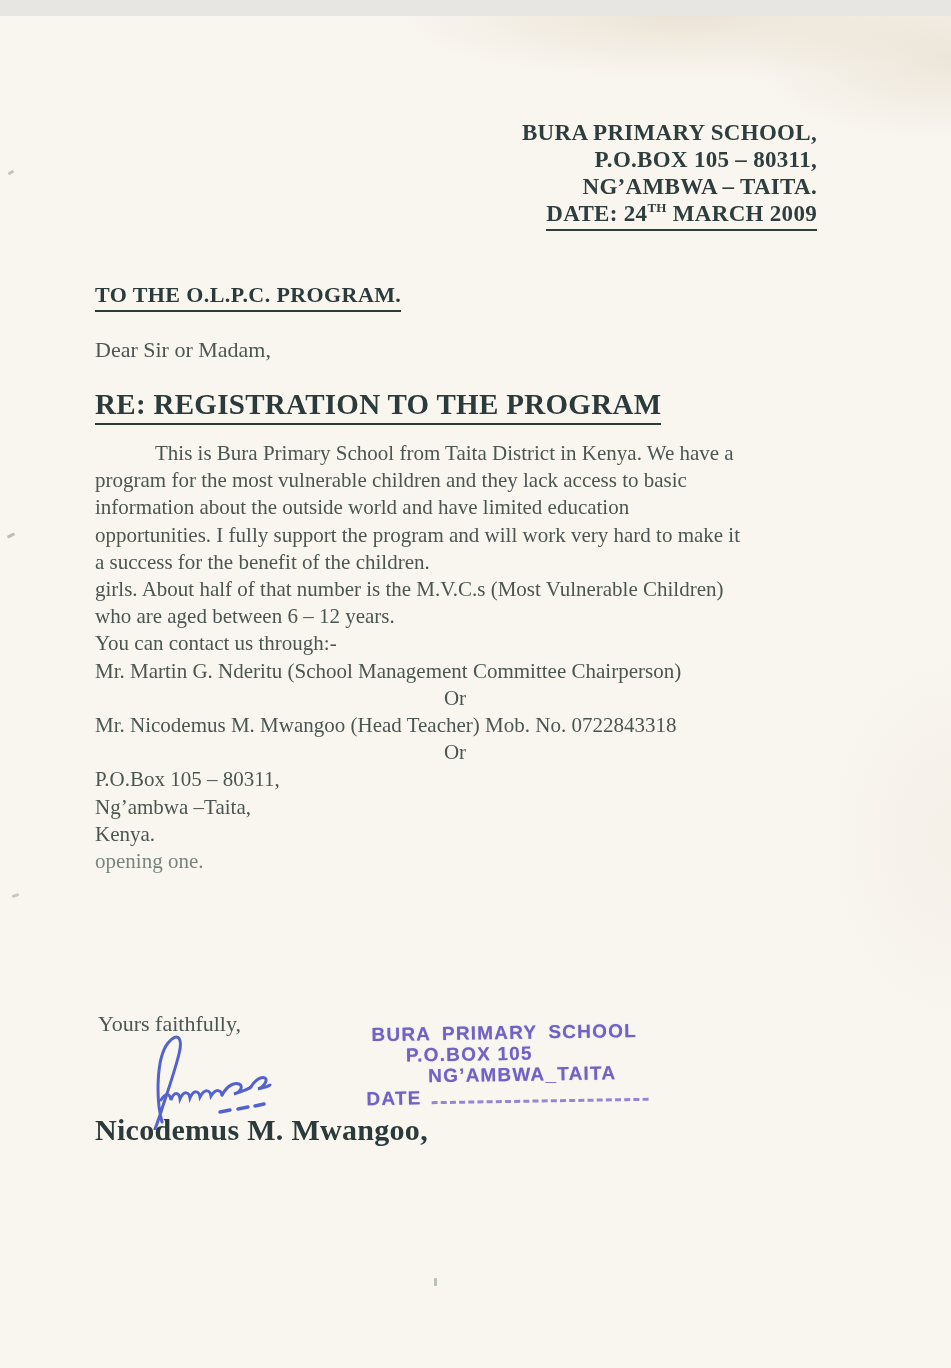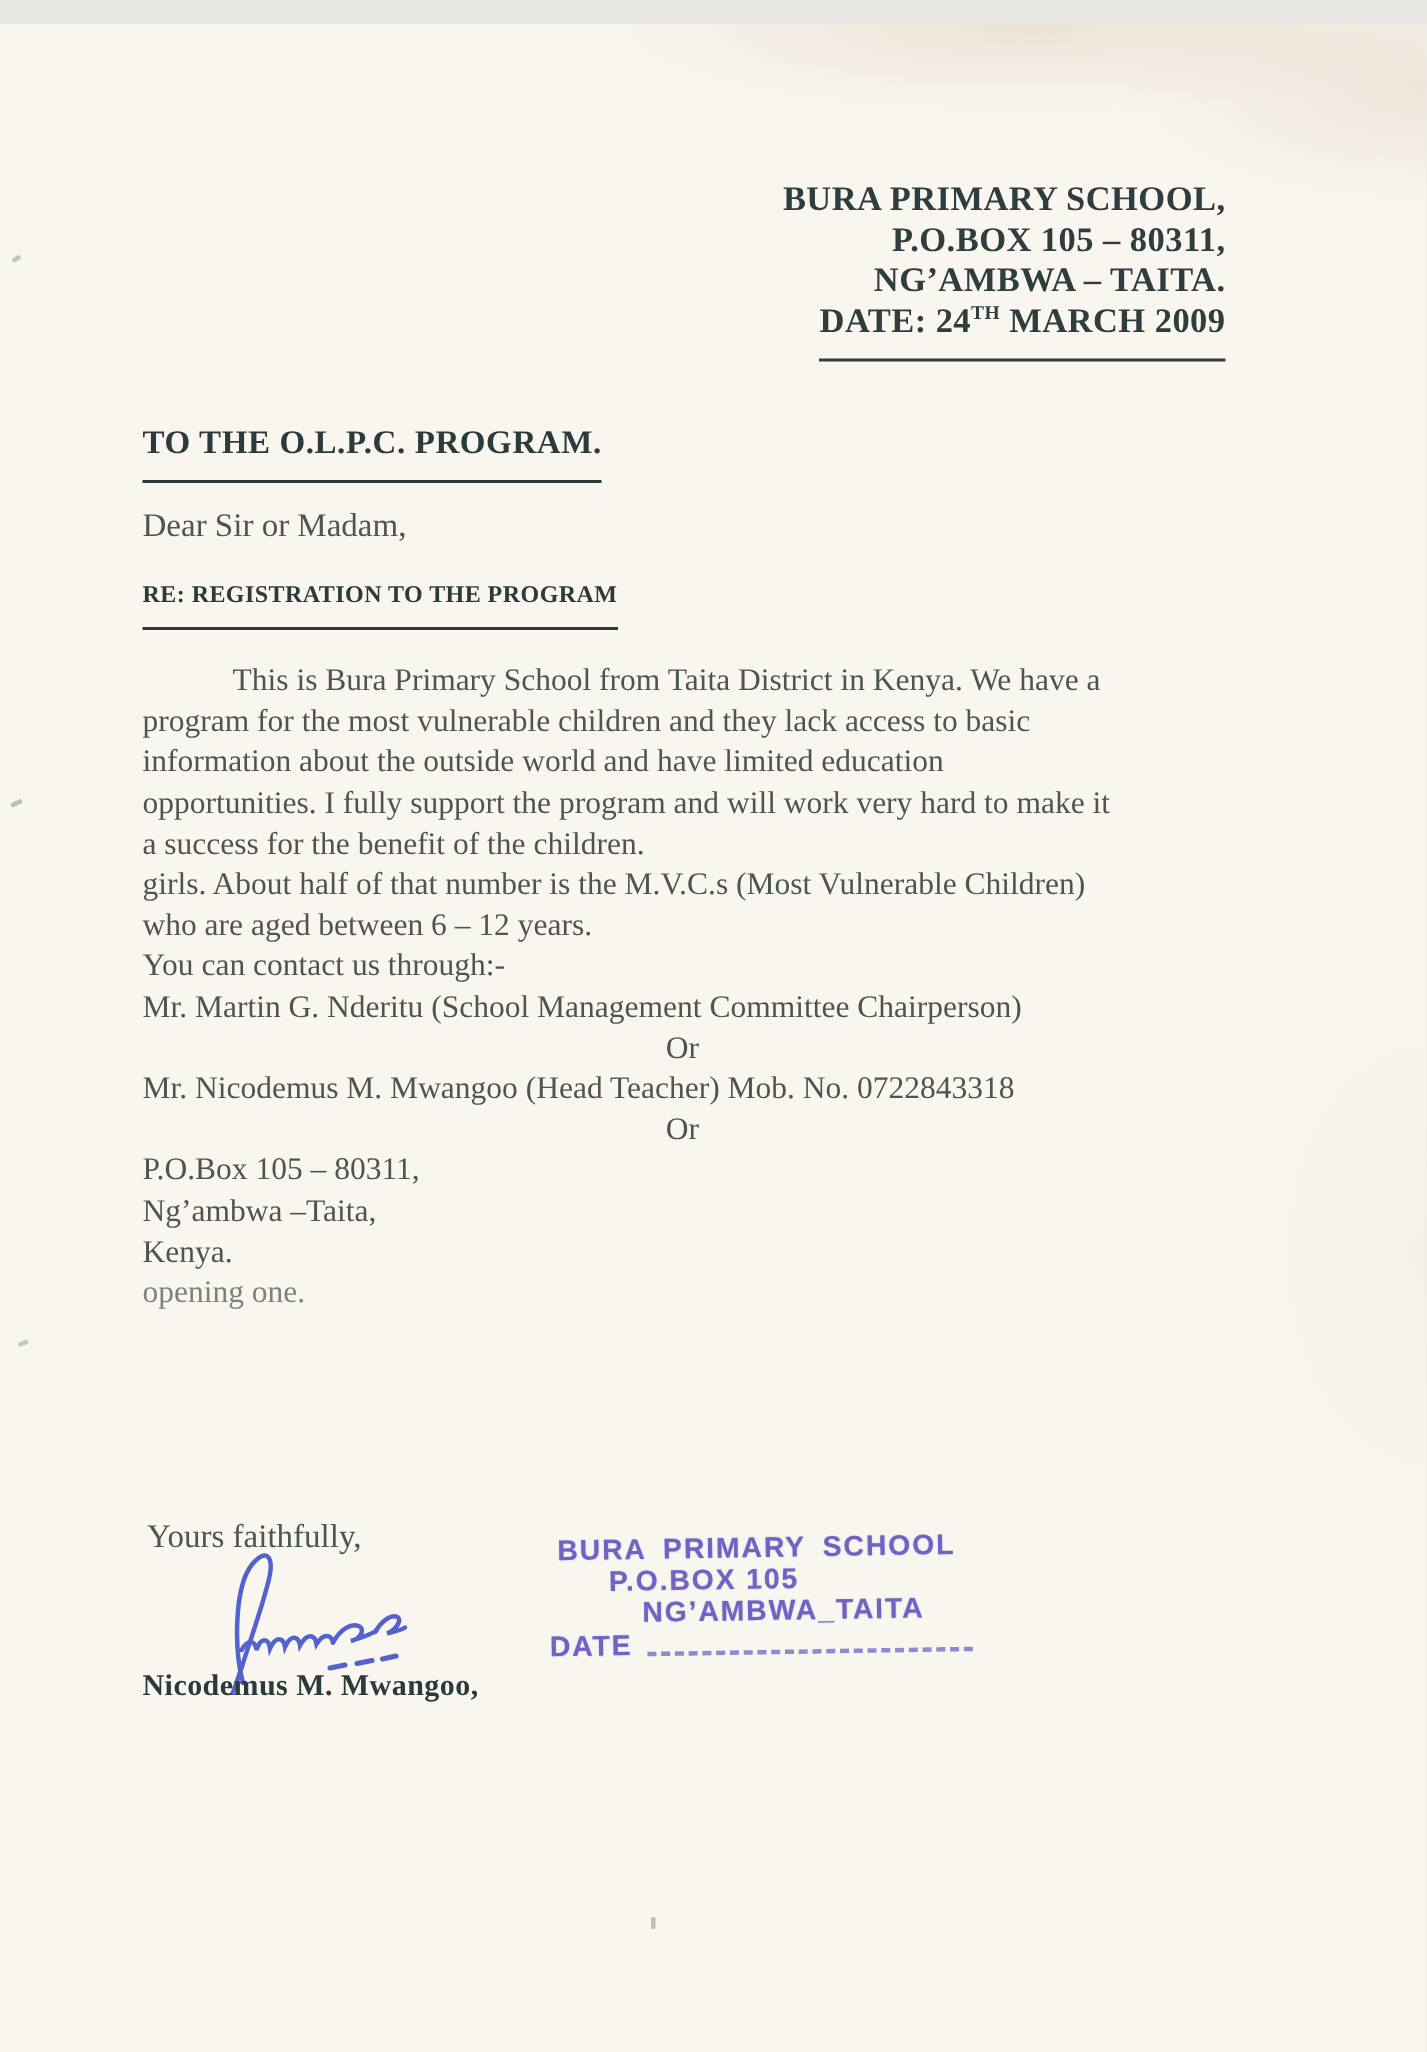--- a/index.html
+++ b/index.html
@@ -10,34 +10,34 @@
     background:
       radial-gradient(ellipse 420px 90px at 72% 0%, rgba(224,211,191,0.55), rgba(224,211,191,0) 70%),
       radial-gradient(ellipse 300px 120px at 100% 3%, rgba(221,208,188,0.45), rgba(221,208,188,0) 70%),
       radial-gradient(ellipse 200px 300px at 100% 60%, rgba(232,224,210,0.25), rgba(232,224,210,0) 70%),
       #f9f6f0;
     overflow:hidden;
     font-family:"Liberation Serif","DejaVu Serif",serif;
     color:#44514e;
   }
   .abs { position:absolute; }
-  .u { display:inline-block; border-bottom:2px solid currentColor; padding-bottom:12px; }
+  .u { display:inline-block; border-bottom:2px solid currentColor; padding-bottom:2px; }
   .bold { font-weight:bold; color:#2b3a3b; }
 
   .letterhead {
     top:103px; right:134px;
     text-align:right;
     font-size:23px; font-weight:bold; line-height:27px;
     color:#2e3d3d; letter-spacing:0.3px;
   }
   .letterhead sup { font-size:13px; vertical-align:super; line-height:0; }
 
   .recipient  { top:266px; left:95px; font-size:22px; letter-spacing:0.4px; }
   .salutation { top:321px; left:95px; font-size:22px; color:#4b5754; }
-  .subject    { top:372px; left:95px; font-size:16px; letter-spacing:0.3px; }
+  .subject    { top:372px; left:95px; font-size:29px; letter-spacing:0.3px; }
 
   .body-lines {
     top:424px; left:95px; width:752px;
     font-size:21px; line-height:27.2px;
     color:#4b5653;
   }
   .body-lines .ln { min-height:27px; }
   .ind    { text-indent:60px; }
   .center { text-align:center; padding-right:32px; }
   .faded  { color:#79847f; }
@@ -54,21 +54,21 @@
     color:#6757c0; letter-spacing:1.2px;
     text-shadow:0 0 1px rgba(103,87,192,0.55);
     opacity:0.93;
   }
   .stamp .s1 { margin-left:6px;  word-spacing:5px; }
   .stamp .s2 { margin-left:40px; }
   .stamp .s3 { margin-left:62px; }
   .stamp .srow { display:flex; align-items:flex-end; margin-top:1px; }
   .stamp .sdash { flex:1; margin-left:10px; margin-bottom:4px; border-bottom:3px dashed rgba(103,87,192,0.75); }
 
-  .signatory-name  { top:1097px; left:95px; font-size:20px; letter-spacing:0.3px; }
+  .signatory-name  { top:1097px; left:95px; font-size:30px; letter-spacing:0.3px; }
   .signatory-title { top:1129px; left:95px; font-size:24px; letter-spacing:0.3px; }
 
   .speck { position:absolute; background:#8b938f; border-radius:1px; }
 </style>
 </head>
 <body>
 
 <div class="page">
 
   <div class="abs letterhead">

